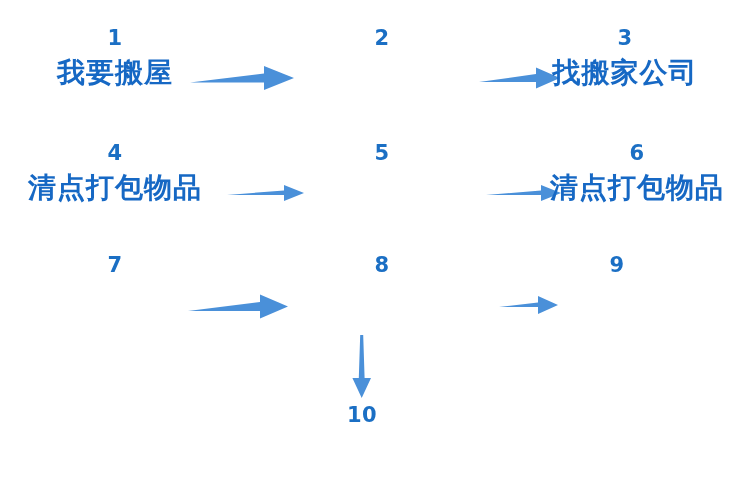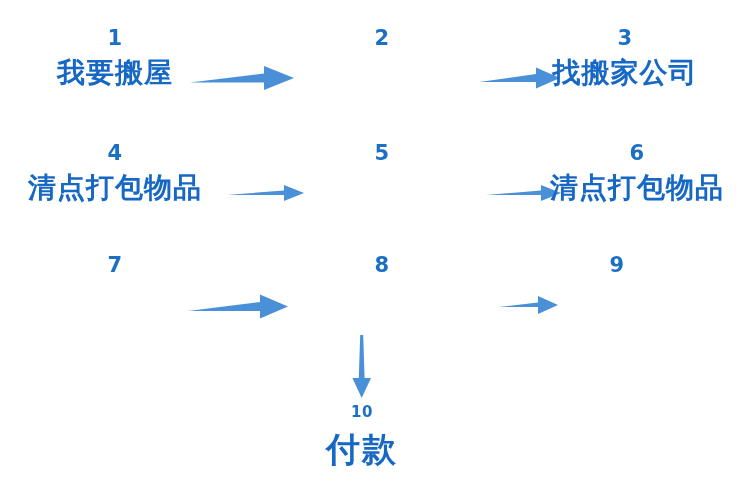--- a/index.html
+++ b/index.html
@@ -38,22 +38,22 @@
     line-height: 1;
   }
   .node-label {
     font-size: 28px;
     font-weight: bold;
     color: #1668c4;
     letter-spacing: 1px;
     line-height: 1;
   }
   .node.final .node-num {
-    font-size: 15px;
-    margin-bottom: 12px;
+    font-size: 21px;
+    margin-bottom: 28px;
   }
   .node.final .node-label {
     font-size: 34px;
     letter-spacing: 2px;
   }
 
   
   .arrow {
     position: absolute;
     pointer-events: none;
@@ -142,16 +142,15 @@
   </div>
 
   <div class="arrow" style="left:344px; top:334px;">
     <svg width="36" height="66" viewBox="0 0 36 66">
       <path d="M16.2,1 L19.2,1 L20.6,44 L27,44 L17.7,64 L8.4,44 L14.8,44 Z" fill="#4a90d9"></path>
     </svg>
   </div>
 
   <div class="node final" style="left:362px; top:405px;">
     <div class="node-num">10</div>
-    <div class="node-label">付款</div>
   </div>
 
 </div>
 
 </body></html>

